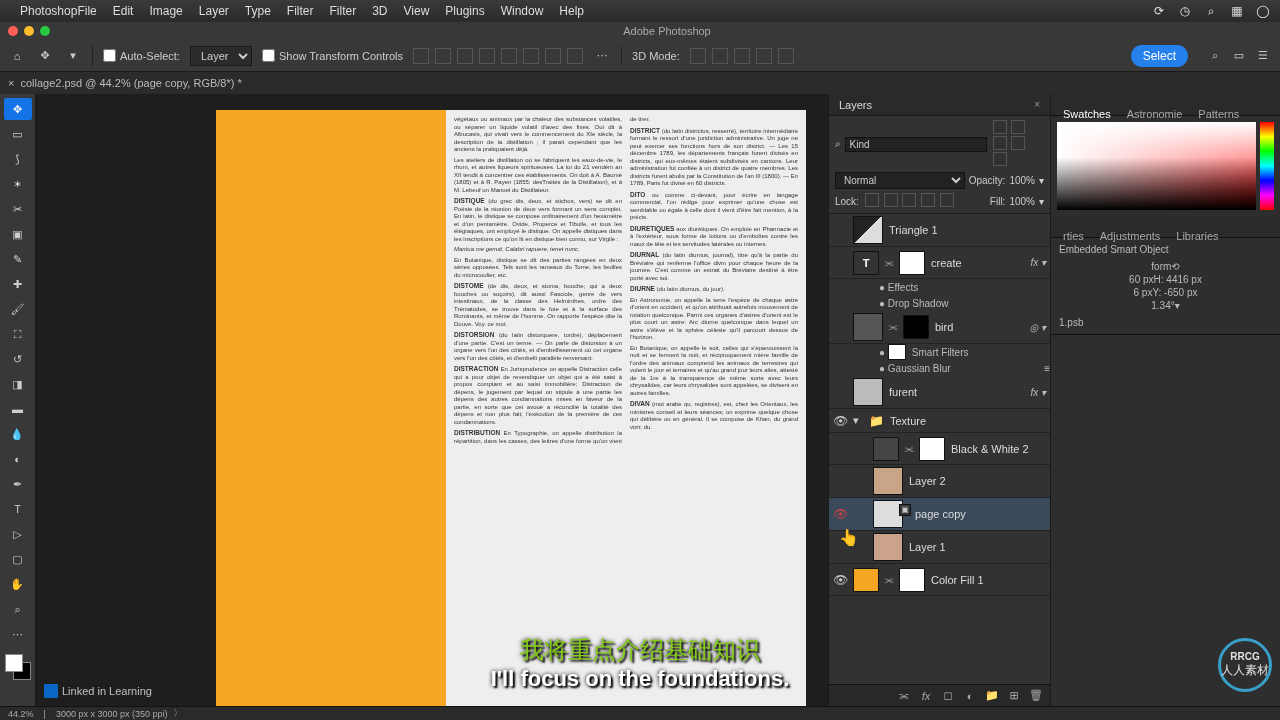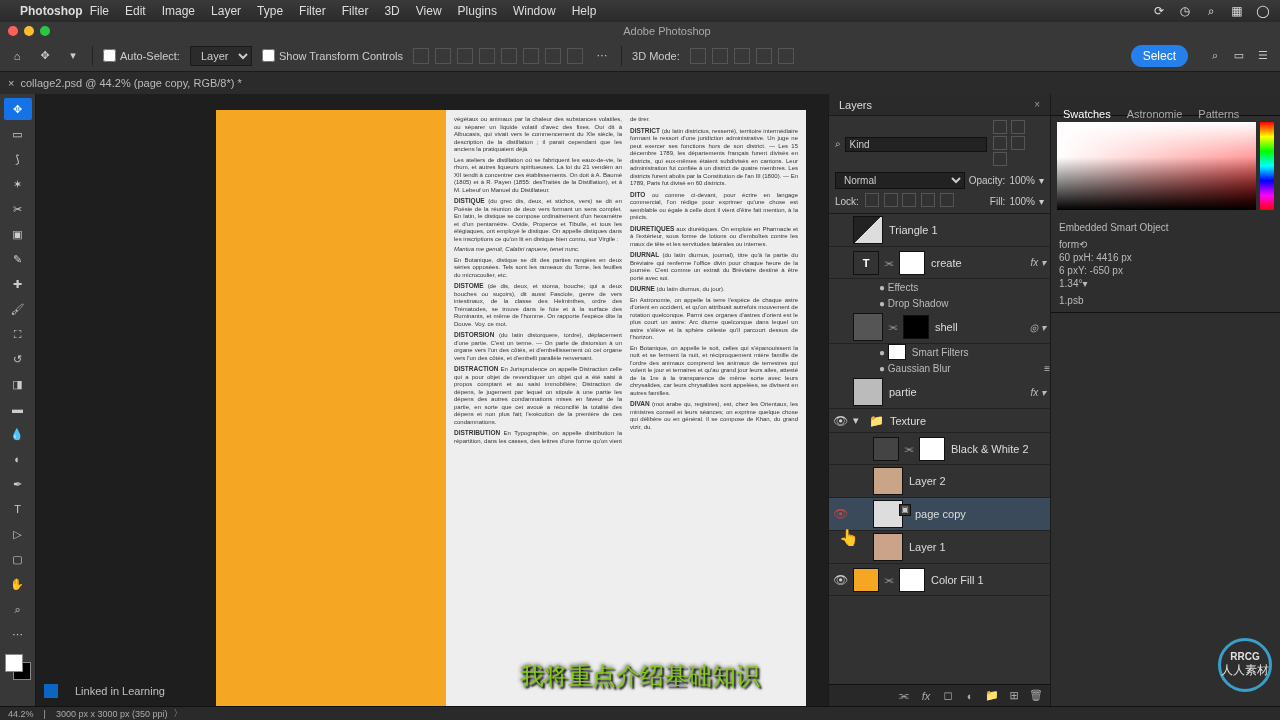--- a/index.html
+++ b/index.html
@@ -1,21 +1,21 @@
 <!DOCTYPE html>
 <html><head>
 <meta charset="utf-8">
 <style>
   * { margin: 0; padding: 0; box-sizing: border-box; font-family: -apple-system, "Helvetica Neue", Arial, sans-serif; }
   body { background: #1e1e1e; color: #ccc; font-size: 11px; overflow: hidden; width: 1280px; height: 720px; position: relative; }
 
   
   .menubar { height: 22px; background: linear-gradient(#3a3a3a,#2a2a2a); display: flex; align-items: center; padding: 0 10px; color: #ddd; font-size: 12px; }
   .menubar .apple { font-size: 14px; margin-right: 10px; }
-  .menubar .appname { font-weight: 700; margin-right: 7px; }
+  .menubar .appname { font-weight: 400; margin-right: 0; }
   .menubar .menuitem { margin-right: 16px; cursor: default; }
   .menubar .spacer { flex: 1; }
   .menubar .sysicon { margin-left: 12px; width: 14px; height: 14px; display: inline-flex; align-items: center; justify-content: center; }
 
   
   .wintitle { height: 18px; background: #383838; display: flex; align-items: center; padding: 0 8px; }
   .traffic { display: flex; gap: 6px; margin-right: 12px; }
   .tl { width: 10px; height: 10px; border-radius: 50%; }
   .tl.red { background: #ff5f57; } .tl.yellow { background: #febc2e; } .tl.green { background: #28c840; }
   .wintitle .title { flex: 1; text-align: center; color: #aaa; font-size: 11px; }
@@ -82,35 +82,35 @@
 
   .rightcol { width: 230px; background: #2e2e2e; border-left: 1px solid #1a1a1a; display:flex; flex-direction:column;}
   .rc-tabs { height: 22px; display: flex; align-items: center; background:#2a2a2a; font-size:11px; border-bottom:1px solid #111; padding: 0 4px;}
   .rc-tabs span { padding: 0 8px; color: #aaa; margin-top: 18px; }
   .rc-tabs span.active { color: #fff; }
   .colorpicker { height: 100px; padding: 6px; display:flex; gap:4px;}
   .spectrum { flex:1; background: linear-gradient(to bottom, rgba(255,255,255,1), rgba(255,255,255,0)), linear-gradient(to right, #fff, #f00); position:relative;}
   .spectrum::after { content:""; position:absolute; inset:0; background: linear-gradient(to top, #000, transparent 60%);}
   .hue { width: 14px; background: linear-gradient(#f00,#ff0,#0f0,#0ff,#00f,#f0f,#f00);}
   .props { padding: 6px 8px; font-size: 10px; color:#bbb; flex:0 0 auto; border-bottom:1px solid #111;}
-  .props .row { display:flex; justify-content:flex-start; margin:2px 0;}
+  .props .row { display:flex; justify-content:center; margin:2px 0;}
   .pathspanel { padding:6px 8px; font-size:11px; }
 
   
   .status { position: absolute; bottom: 0; left: 0; right: 0; height: 14px; background: #2a2a2a; border-top: 1px solid #111; display: flex; align-items: center; padding: 0 8px; font-size: 9px; color: #aaa;}
 
   
   .subs { position: absolute; bottom: 28px; left: 50%; transform: translateX(-50%); text-align: center; }
   .subs .zh { color: #84cc16; font-size: 24px; font-weight: 400; text-shadow: 0 0 4px #000, 2px 2px 2px #000;}
   .subs .en { color: #fff; font-size: 22px; font-weight: 700; text-shadow: 0 0 4px #000, 2px 2px 2px #000;}
 
   
   .wm-right { position: absolute; right: 8px; bottom: 28px; display:flex; align-items:center; gap:6px; color:#fff; opacity:0.85;}
   .wm-right .circ { width:54px; height:54px; border:3px solid #3bb3e4; border-radius:50%; display:flex; align-items:center; justify-content:center; font-size:10px; text-align:center;}
-  .wm-left { position:absolute; left: 44px; bottom: 22px; display:flex; align-items:center; gap:17px;}
+  .wm-left { position:absolute; left: 44px; bottom: 22px; display:flex; align-items:center; gap:4px;}
   .wm-left .sq { width:14px; height:14px; background:#0a66c2;}
   .wm-left .txt { color:#fff; font-size:11px; opacity:0.7;}
 
   .link { width: 8px; display:flex; align-items:center; justify-content:center; font-size:10px; color:#aaa;}
   .caret { width:10px; color:#ccc;}
   .hand-cursor { position:absolute; left:839px; top:528px; font-size:16px; pointer-events:none;}
 </style>
 </head>
 <body>
 
@@ -310,37 +310,37 @@
           </div>
         <div class="effects-sub">
             <span>●&nbsp;</span>
             <span>Drop Shadow</span>
           </div>
         <div class="layer">
           <span class="eye-placeholder"></span>
           <div class="thumb" style="background:#555"></div>
           <span class="link">⫘</span>
           <div class="mask" style="background:#000"></div>
-          <span class="name">shell</span>
+          <span class="name">bird</span>
           <span class="fx">◎ ▾</span>
         </div>
         <div class="effects-sub">
             <span>●&nbsp;</span>
             <span style="width:18px;height:16px;background:#fff;border:1px solid #111;margin-right:6px"></span>
             <span>Smart Filters</span>
           </div>
         <div class="effects-sub">
             <span>●&nbsp;</span>
             <span>Gaussian Blur</span>
             <span style="margin-left:auto">≡</span>
           </div>
         <div class="layer">
           <span class="eye-placeholder"></span>
           <div class="thumb" style="background:#bbb"></div>
-          <span class="name">partie</span>
+          <span class="name">furent</span>
           <span class="fx">fx ▾</span>
         </div>
         <div class="layer group">
           <span class="eye">👁</span>
           <span class="caret">▾</span>
           <span style="font-size:12px">📁</span>
           <span class="name">Texture</span>
         </div>
         <div class="layer">
           <span class="eye-placeholder"></span>
@@ -395,20 +395,25 @@
     <div class="rightcol">
       <div class="rc-tabs">
         <span class="active">Swatches</span>
         <span>Astronomie</span>
         <span>Patterns</span>
       </div>
       <div class="colorpicker">
         <div class="spectrum"></div>
         <div class="hue"></div>
       </div>
+      <div class="rc-tabs">
+        <span>rties</span>
+        <span>Adjustments</span>
+        <span>Libraries</span>
+      </div>
       <div class="props">
         <div style="margin-bottom:6px">Embedded Smart Object</div>
         <div class="row">
             <span>form</span>
             <span>⟲</span>
           </div>
         <div class="row">
             <span>60 px</span>
             <span>H:  4416 px</span>
           </div>
@@ -431,20 +436,21 @@
 
 <div class="status">
   <span>44.2%</span>
   <span style="margin:0 10px">|</span>
   <span>3000 px x 3000 px (350 ppi)</span>
   <span style="margin-left:6px">〉</span>
 </div>
 
 <div class="subs">
   <div class="zh">我将重点介绍基础知识</div>
+  <div class="en">I'll focus on the foundations.</div>
 </div>
 
 <div class="wm-left">
   <div class="sq"></div>
     <div class="txt">Linked in Learning</div>
 </div>
 <div class="wm-right">
   <div class="circ">
       <div><b>RRCG</b><br><span style="font-size:12px">人人素材</span></div>
     </div>

